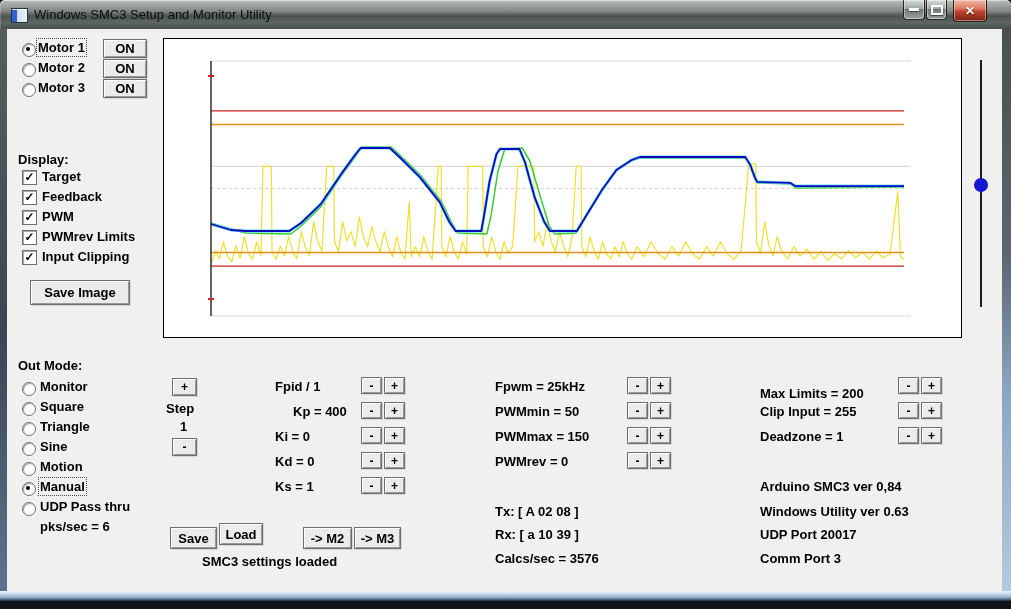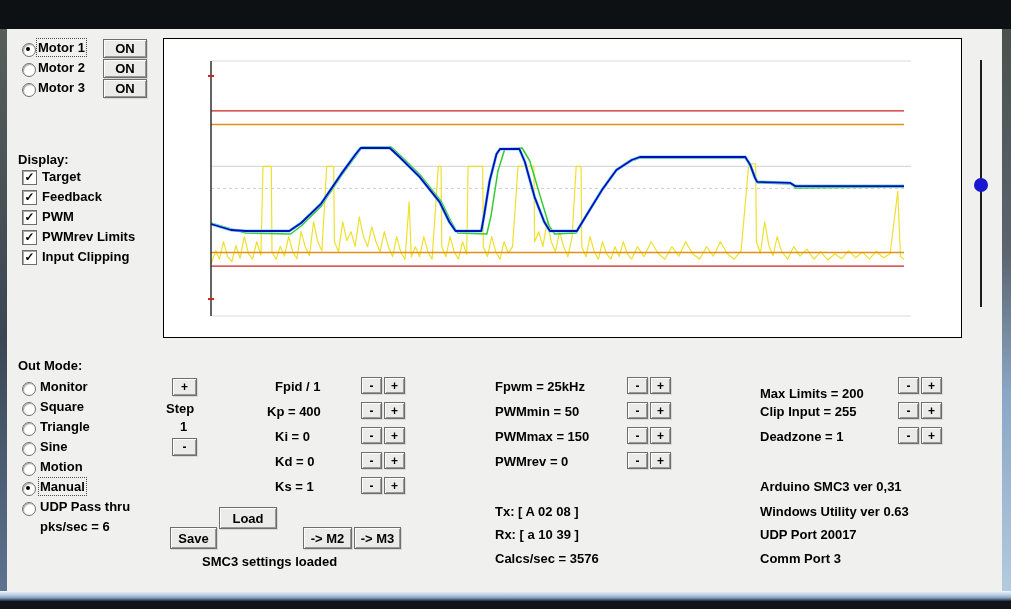--- a/index.html
+++ b/index.html
@@ -56,20 +56,33 @@
   .slider-track{left:980px;top:60px;width:2px;height:247px;background:#1c1c1c;}
   .slider-thumb{left:974px;top:178px;width:14px;height:14px;border-radius:50%;background:#1717cf;}
 </style>
 </head>
 <body>
 
 <div id="screen">
 
   <div class="abs client"></div>
 
+  <div class="abs titlebar">
+    <div class="abs app-icon"></div>
+    <div class="abs title">Windows SMC3 Setup and Monitor Utility</div>
+    <button class="wbtn minb">
+        <span class="min-glyph"></span>
+      </button>
+    <button class="wbtn maxb">
+        <span class="max-glyph"></span>
+      </button>
+    <button class="wbtn closeb">
+        <span>✕</span>
+      </button>
+  </div>
 
   <div class="abs band-left"></div>
   <div class="abs band-right"></div>
   <div class="abs band-bottom"></div>
   <div class="abs band-bottom-dark"></div>
 
   <span class="radio sel" style="left:22px;top:43px"></span>
   <span class="lbl focus-dotted" style="left:38px;top:40px">Motor 1</span>
   <button class="btn" style="left:103px;top:39px;width:44px;height:19px">ON</button>
   <span class="radio" style="left:22px;top:63px"></span>
@@ -93,20 +106,21 @@
     </span>
   <span class="lbl" style="left:42px;top:209px">PWM</span>
   <span class="cb" style="left:22px;top:230px">
       <span>✓</span>
     </span>
   <span class="lbl" style="left:42px;top:229px">PWMrev Limits</span>
   <span class="cb" style="left:22px;top:250px">
       <span>✓</span>
     </span>
   <span class="lbl" style="left:42px;top:249px">Input Clipping</span>
+  <button class="btn" style="left:30px;top:280px;width:100px;height:25px">Save Image</button>
 
   <span class="lbl" style="left:18px;top:358px">Out Mode:</span>
   <span class="radio" style="left:22px;top:382px"></span>
   <span class="lbl" style="left:40px;top:379px">Monitor</span>
   <span class="radio" style="left:22px;top:402px"></span>
   <span class="lbl" style="left:40px;top:399px">Square</span>
   <span class="radio" style="left:22px;top:422px"></span>
   <span class="lbl" style="left:40px;top:419px">Triangle</span>
   <span class="radio" style="left:22px;top:442px"></span>
   <span class="lbl" style="left:40px;top:439px">Sine</span>
@@ -119,35 +133,35 @@
   <span class="lbl" style="left:40px;top:519px">pks/sec = 6</span>
 
   <button class="btn spin" style="left:172px;top:378px;width:25px;height:18px">+</button>
   <span class="lbl" style="left:166px;top:401px">Step</span>
   <span class="lbl" style="left:180px;top:419px">1</span>
   <button class="btn spin" style="left:172px;top:438px;width:25px;height:18px">-</button>
 
   <span class="lbl" style="left:275px;top:379px">Fpid / 1</span>
   <button class="btn spin" style="left:361px;top:377px">-</button>
   <button class="btn spin" style="left:384px;top:377px">+</button>
-  <span class="lbl" style="left:267px;top:404px">Kp = 400</span>
+  <span class="lbl" style="left:293px;top:404px">Kp = 400</span>
   <button class="btn spin" style="left:361px;top:402px">-</button>
   <button class="btn spin" style="left:384px;top:402px">+</button>
   <span class="lbl" style="left:275px;top:429px">Ki = 0</span>
   <button class="btn spin" style="left:361px;top:427px">-</button>
   <button class="btn spin" style="left:384px;top:427px">+</button>
   <span class="lbl" style="left:275px;top:454px">Kd = 0</span>
   <button class="btn spin" style="left:361px;top:452px">-</button>
   <button class="btn spin" style="left:384px;top:452px">+</button>
   <span class="lbl" style="left:275px;top:479px">Ks = 1</span>
   <button class="btn spin" style="left:361px;top:477px">-</button>
   <button class="btn spin" style="left:384px;top:477px">+</button>
 
   <button class="btn" style="left:170px;top:527px;width:47px;height:22px">Save</button>
-  <button class="btn" style="left:219px;top:507px;width:58px;height:22px">Load</button>
+  <button class="btn" style="left:219px;top:523px;width:44px;height:22px">Load</button>
   <button class="btn" style="left:303px;top:527px;width:49px;height:22px">-&gt; M2</button>
   <button class="btn" style="left:354px;top:527px;width:47px;height:22px">-&gt; M3</button>
   <span class="lbl" style="left:202px;top:554px">SMC3 settings loaded</span>
 
   <span class="lbl" style="left:495px;top:379px">Fpwm = 25kHz</span>
   <button class="btn spin" style="left:627px;top:377px">-</button>
   <button class="btn spin" style="left:650px;top:377px">+</button>
   <span class="lbl" style="left:495px;top:404px">PWMmin = 50</span>
   <button class="btn spin" style="left:627px;top:402px">-</button>
   <button class="btn spin" style="left:650px;top:402px">+</button>
@@ -165,21 +179,21 @@
   <span class="lbl" style="left:760px;top:386px">Max Limits = 200</span>
   <button class="btn spin" style="left:898px;top:377px">-</button>
   <button class="btn spin" style="left:921px;top:377px">+</button>
   <span class="lbl" style="left:760px;top:404px">Clip Input = 255</span>
   <button class="btn spin" style="left:898px;top:402px">-</button>
   <button class="btn spin" style="left:921px;top:402px">+</button>
   <span class="lbl" style="left:760px;top:429px">Deadzone = 1</span>
   <button class="btn spin" style="left:898px;top:427px">-</button>
   <button class="btn spin" style="left:921px;top:427px">+</button>
 
-  <span class="lbl" style="left:760px;top:479px">Arduino SMC3 ver 0,31</span>
+  <span class="lbl" style="left:760px;top:479px">Arduino SMC3 ver 0,84</span>
   <span class="lbl" style="left:760px;top:504px">Windows Utility ver 0.63</span>
   <span class="lbl" style="left:760px;top:527px">UDP Port 20017</span>
   <span class="lbl" style="left:760px;top:551px">Comm Port 3</span>
 
   <div class="abs chart-box">
     <svg id="chart-svg" width="797" height="298">
         <line x1="47" y1="22" x2="747" y2="22" stroke="#dadada" stroke-width="1.2"></line>
         <line x1="47" y1="127.44121" x2="747" y2="127.44121" stroke="#dadada" stroke-width="1.2"></line>
         <line x1="47" y1="277.00320999999997" x2="747" y2="277.00320999999997" stroke="#dadada" stroke-width="1.2"></line>
         <line x1="47" y1="149.37697" x2="740" y2="149.37697" stroke="#cccccc" stroke-width="1" stroke-dasharray="3 3"></line>

